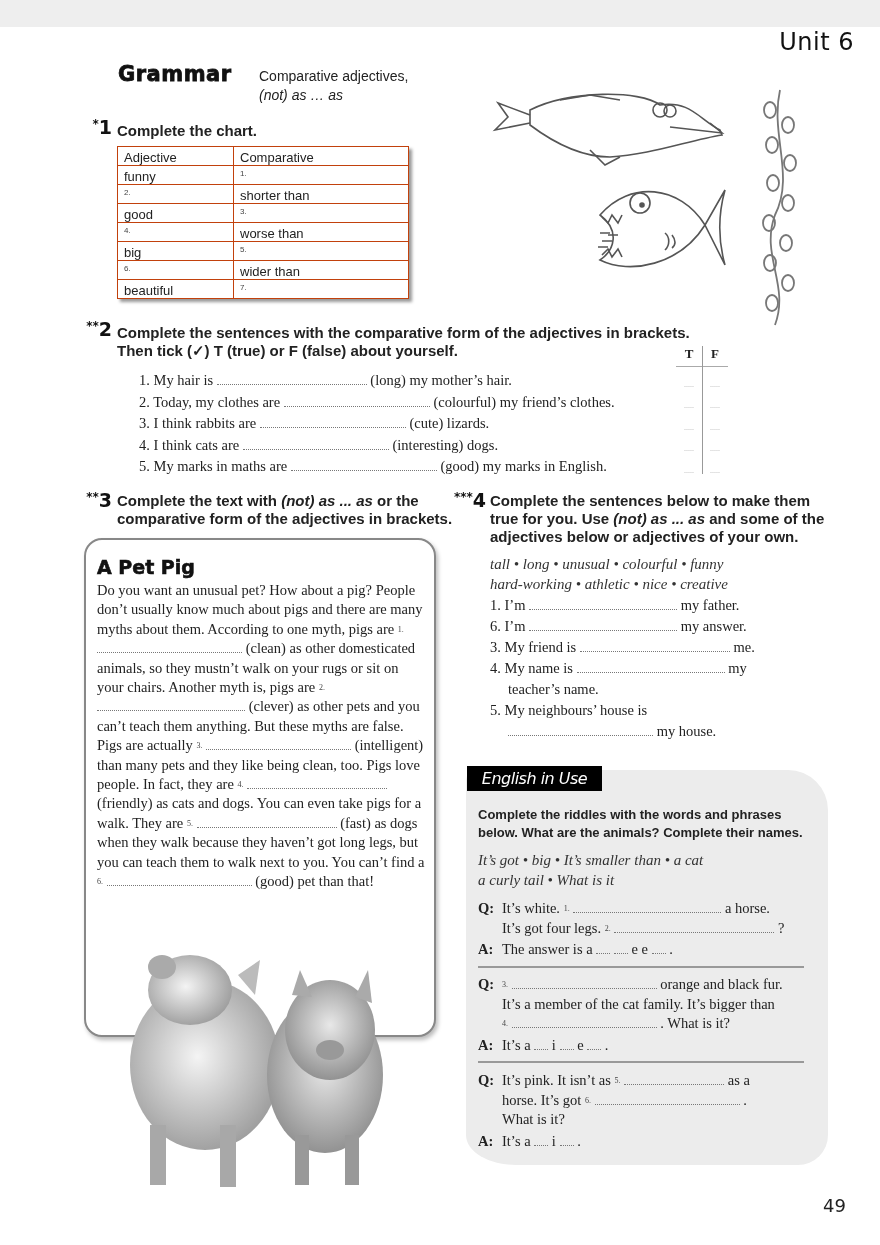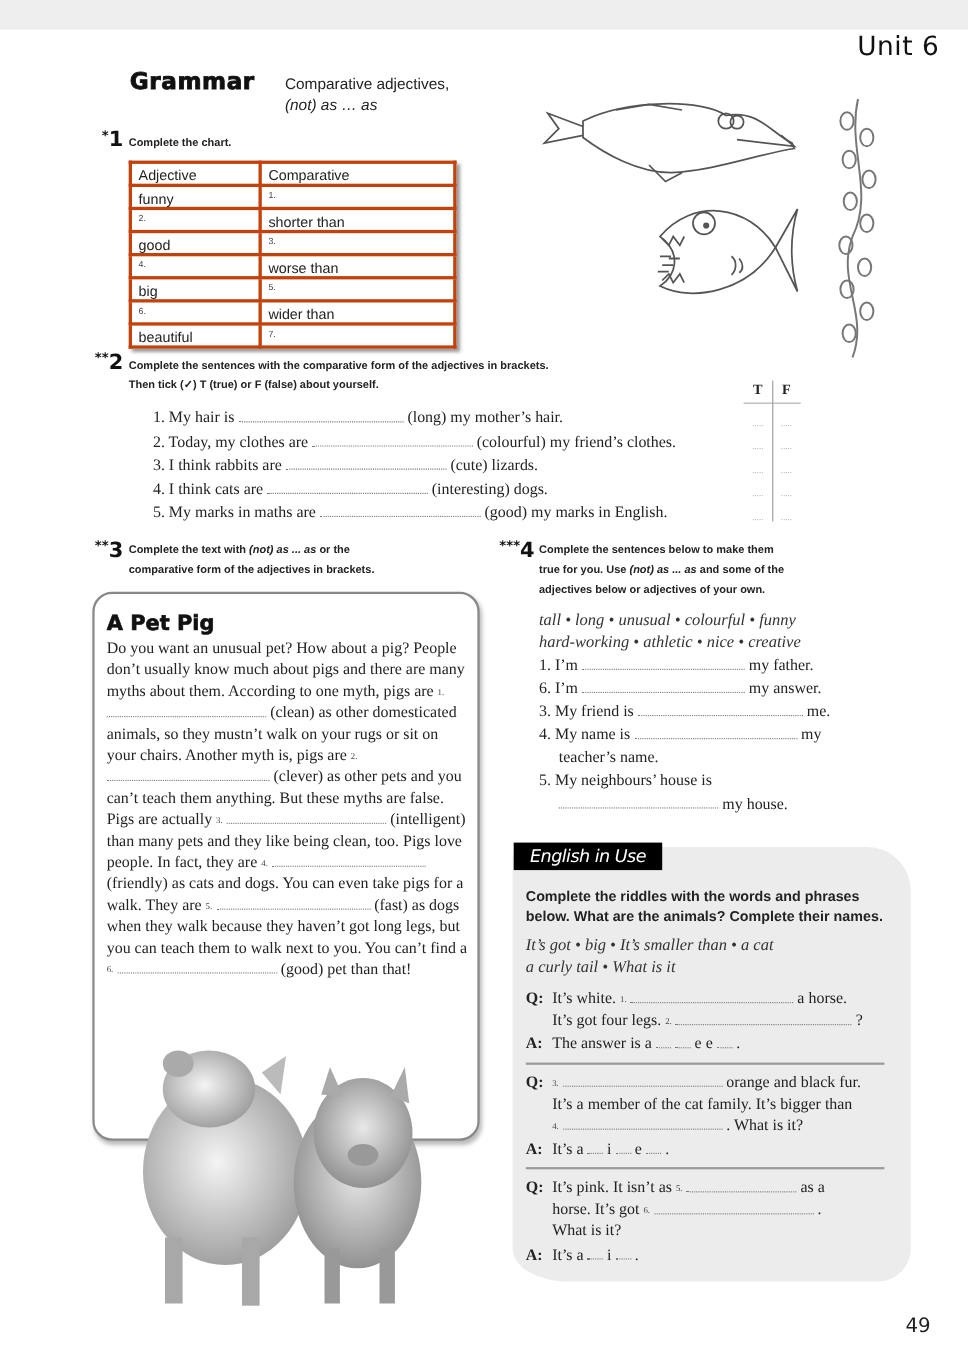--- a/index.html
+++ b/index.html
@@ -2,25 +2,25 @@
 <html><head>
 <meta charset="utf-8">
 <style>
   html, body { margin:0; padding:0; }
   body { width:880px; height:1245px; background:#ffffff; position:relative; overflow:hidden; font-family:"Liberation Serif", serif; color:#222; }
   .topbar { position:absolute; left:0; top:0; width:880px; height:27px; background:#eeeeee; }
   .unit { position:absolute; right:26px; top:28px; font-family:"DejaVu Sans", sans-serif; font-size:24px; color:#111; letter-spacing:0.5px; }
   .grammar { position:absolute; left:118px; top:62px; font-family:"DejaVu Sans", sans-serif; font-weight:900; font-size:21px; color:#111; letter-spacing:0.5px; -webkit-text-stroke:0.8px #111; }
   .grammar-sub { position:absolute; left:259px; top:67px; font-family:"Liberation Sans", sans-serif; font-size:14px; line-height:19px; color:#222; }
   .grammar-sub i { font-style:italic; }
-  .ex-head { position:absolute; font-family:"Liberation Sans", sans-serif; font-weight:bold; font-size:10px; line-height:18px; color:#222; }
+  .ex-head { position:absolute; font-family:"Liberation Sans", sans-serif; font-weight:bold; font-size:15px; line-height:18px; color:#222; }
   .ex-num { position:absolute; font-family:"DejaVu Sans", sans-serif; font-weight:900; font-size:19px; color:#111; text-align:right; }
   .stars { font-size:12px; vertical-align:6px; font-weight:bold; }
   table.chart { position:absolute; left:117px; top:146px; border-collapse:collapse; font-family:"Liberation Sans", sans-serif; font-size:13px; box-shadow:3px 3px 3px #999; background:#fff; }
-  table.chart td { border:3px solid #c2410c; height:18px; padding:0 6px; vertical-align:bottom; }
+  table.chart td { border:1px solid #c2410c; height:18px; padding:0 6px; vertical-align:bottom; }
   table.chart td.c1 { width:103px; }
   table.chart td.c2 { width:162px; }
   table.chart sup, .sup { font-size:8px; vertical-align:top; color:#444; }
   .s2 { position:absolute; left:117px; top:370px; font-size:14.5px; line-height:21.5px; }
   .s2 div { white-space:nowrap;margin-left:22px; }
   .dots { display:inline-block; border-bottom:1px dotted #777; height:12px; vertical-align:baseline; }
   .tf { position:absolute; left:676px; top:346px; width:52px; font-size:13px; font-weight:bold; }
   .tf .hdr { display:flex; border-bottom:1px solid #aaa; height:20px; }
   .tf .hdr span { flex:1; text-align:center; }
   .tf .vline { position:absolute; left:26px; top:0; width:1px; height:128px; background:#999; }

